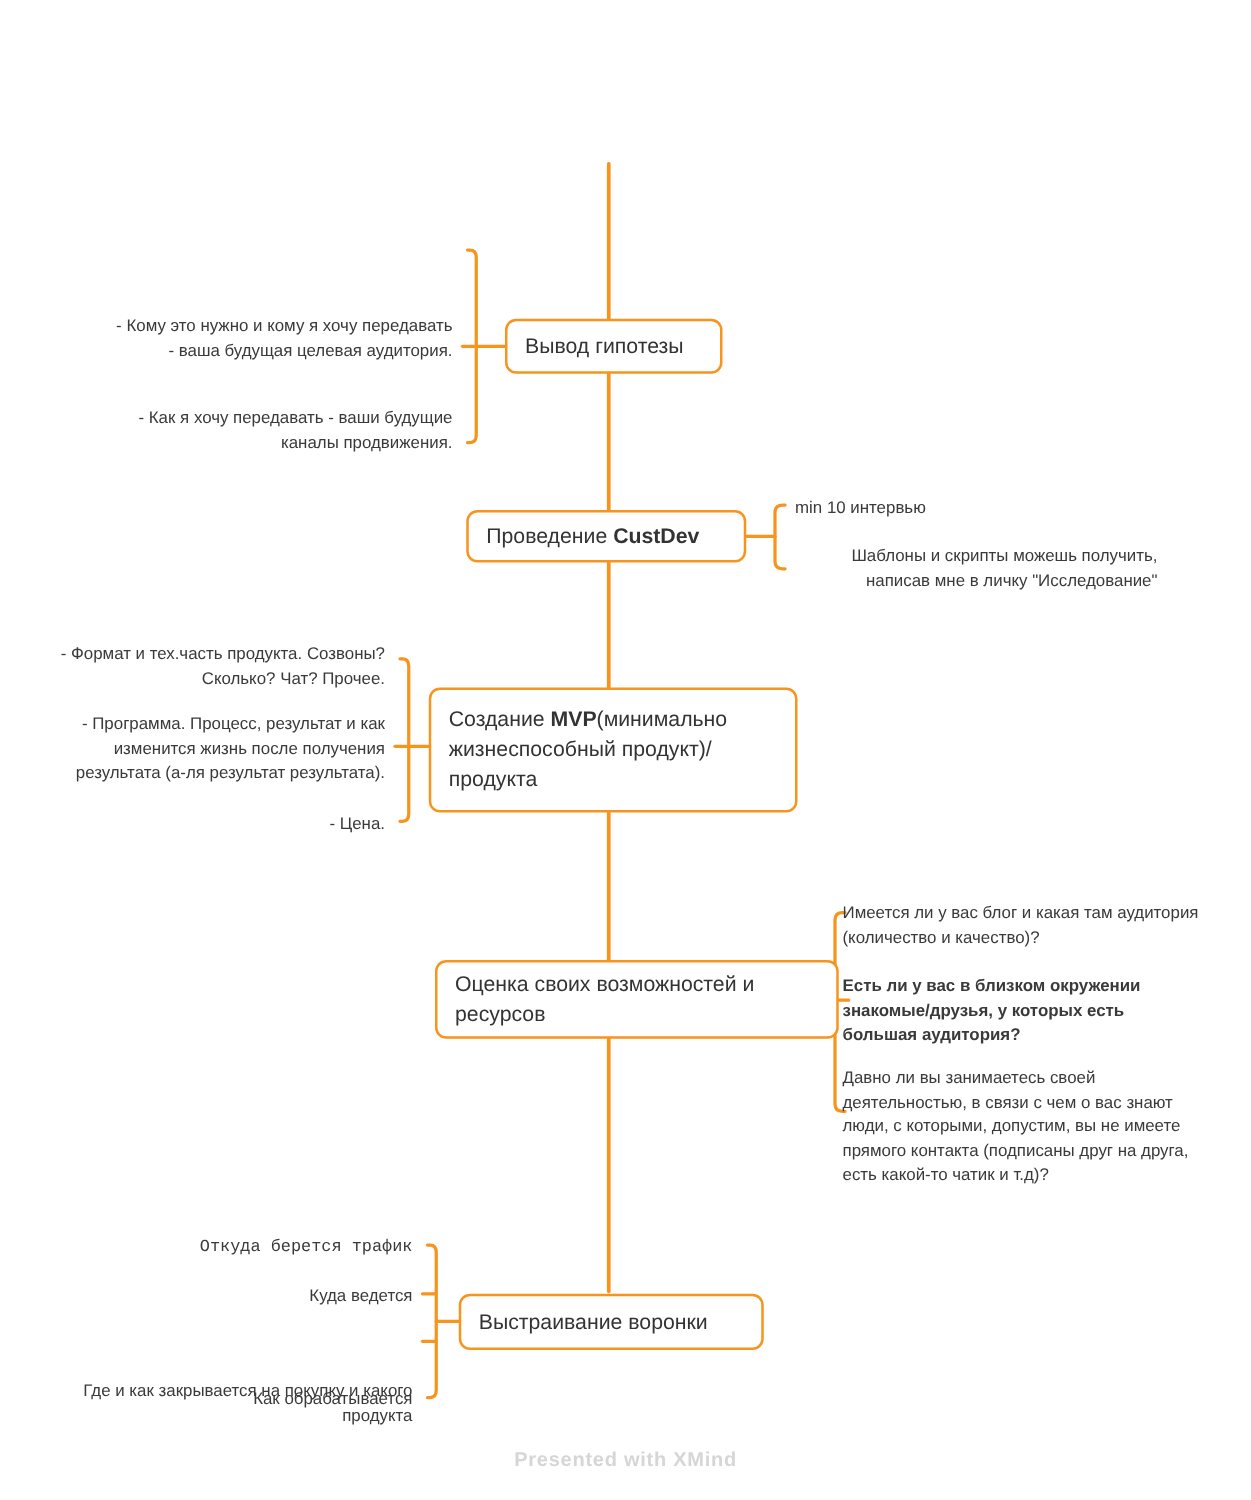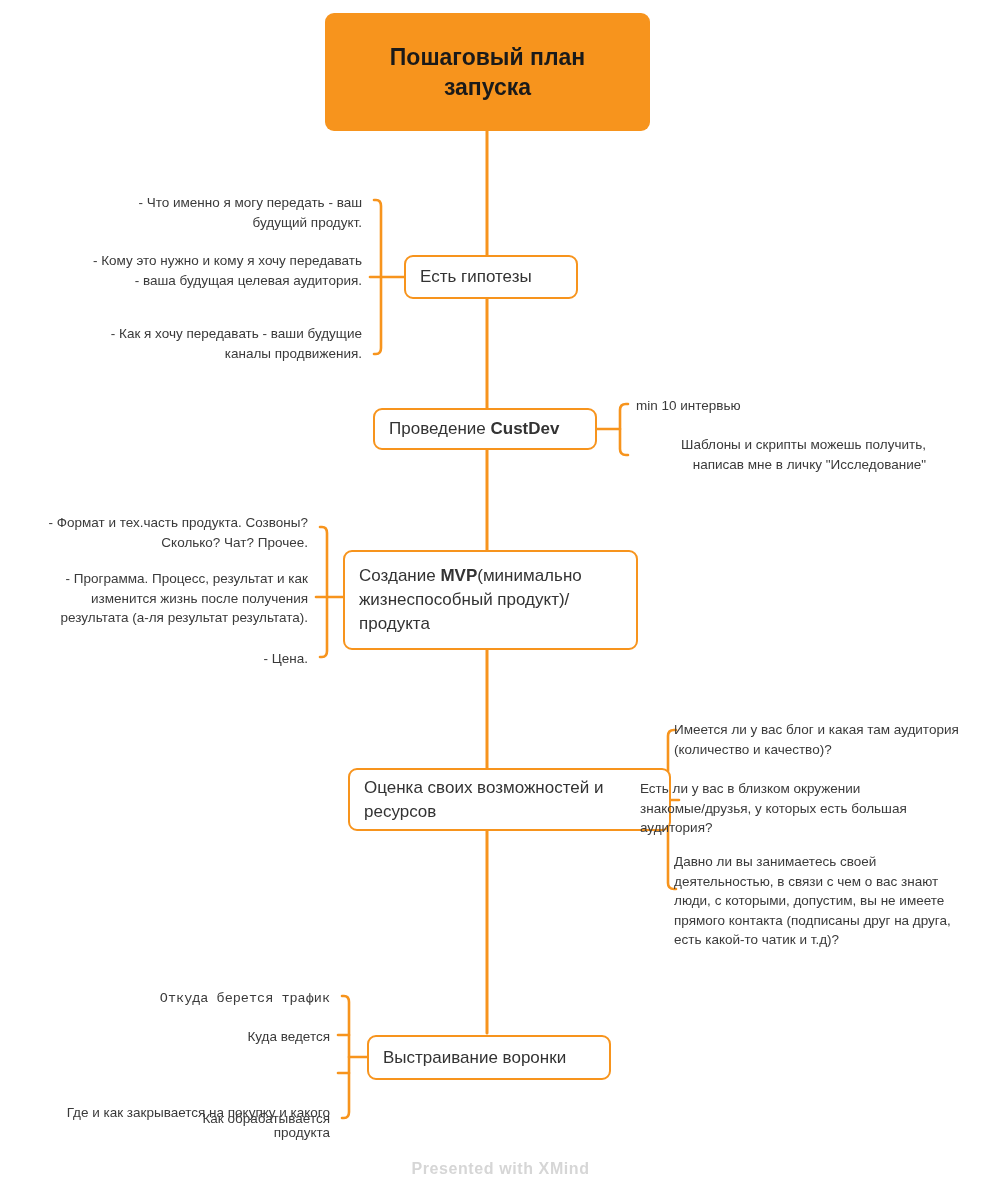--- a/index.html
+++ b/index.html
@@ -139,34 +139,25 @@
     <path class="wire-thin" d="M 655 800 L 668 800"></path>
     <path class="wire-thin" d="M 676 730 L 674 730 Q 668 730 668 736 L 668 883 Q 668 889 674 889 L 676 889"></path>
     <path class="wire-thin" d="M 668 800 L 679 800"></path>
 
     <path class="wire-thin" d="M 349 1057 L 367 1057"></path>
     <path class="wire-thin" d="M 342 996 L 344 996 Q 349 996 349 1002 L 349 1112 Q 349 1118 344 1118 L 342 1118"></path>
     <path class="wire-thin" d="M 349 1035 L 338 1035"></path>
     <path class="wire-thin" d="M 349 1073 L 338 1073"></path>
   </svg>
 
-  <div class="node root-node" style="left:325px; top:13px; width:325px; height:118px;">
-    <div class="node-inner">
-      <span>Пошаговый план</span><br>
-      <span>запуска</span>
-    </div>
-  </div>
 
   <div class="node" style="left:404px; top:255px; width:174px; height:44px;">
-    <div class="node-inner topic-text">Есть гипотезы</div>
-  </div>
-
-  <div class="leaf leaf-left" style="left:90px; top:193px; width:272px;">
-    <span>- Что именно я могу передать - ваш будущий продукт.</span>
-  </div>
+    <div class="node-inner topic-text">Вывод гипотезы</div>
+  </div>
+
   <div class="leaf leaf-left" style="left:90px; top:251px; width:272px;">
     <span>- Кому это нужно и кому я хочу передавать - ваша будущая целевая аудитория.</span>
   </div>
   <div class="leaf leaf-left" style="left:70px; top:324px; width:292px;">
     <span>- Как я хочу передавать - ваши будущие каналы продвижения.</span>
   </div>
 
   <div class="node" style="left:373px; top:408px; width:224px; height:42px;">
     <div class="node-inner topic-text">
       <span>Проведение </span><b>CustDev</b>
@@ -196,21 +187,21 @@
     <span>- Программа. Процесс, результат и как изменится жизнь после получения результата (а-ля результат результата).</span>
   </div>
 
   <div class="node" style="left:348px; top:768px; width:323px; height:63px;">
     <div class="node-inner topic-text">Оценка своих возможностей и ресурсов</div>
   </div>
 
   <div class="leaf leaf-right" style="left:674px; top:720px; width:288px;">
     <span>Имеется ли у вас блог и какая там аудитория (количество и качество)?</span>
   </div>
-  <div class="leaf leaf-right" style="left:640px; top:779px; width:288px;">
+  <div class="leaf leaf-right" style="left:674px; top:779px; width:288px;font-weight:bold;">
     <span>Есть ли у вас в близком окружении знакомые/друзья, у которых есть большая аудитория?</span>
   </div>
   <div class="leaf leaf-right" style="left:674px; top:852px; width:292px;">
     <span>Давно ли вы занимаетесь своей деятельностью, в связи с чем о вас знают люди, с которыми, допустим, вы не имеете прямого контакта (подписаны друг на друга, есть какой-то чатик и т.д)?</span>
   </div>
 
   <div class="node" style="left:367px; top:1035px; width:244px; height:45px;">
     <div class="node-inner topic-text">Выстраивание воронки</div>
   </div>
 

